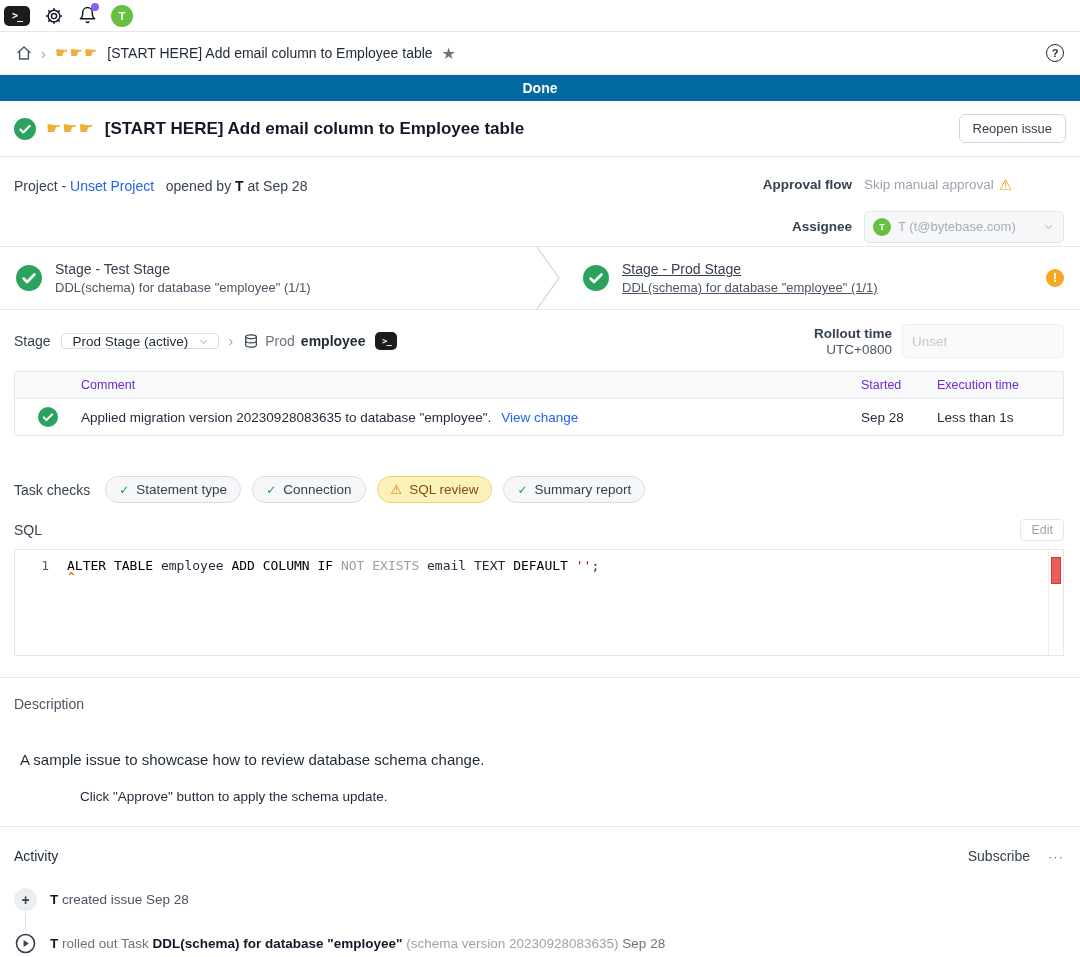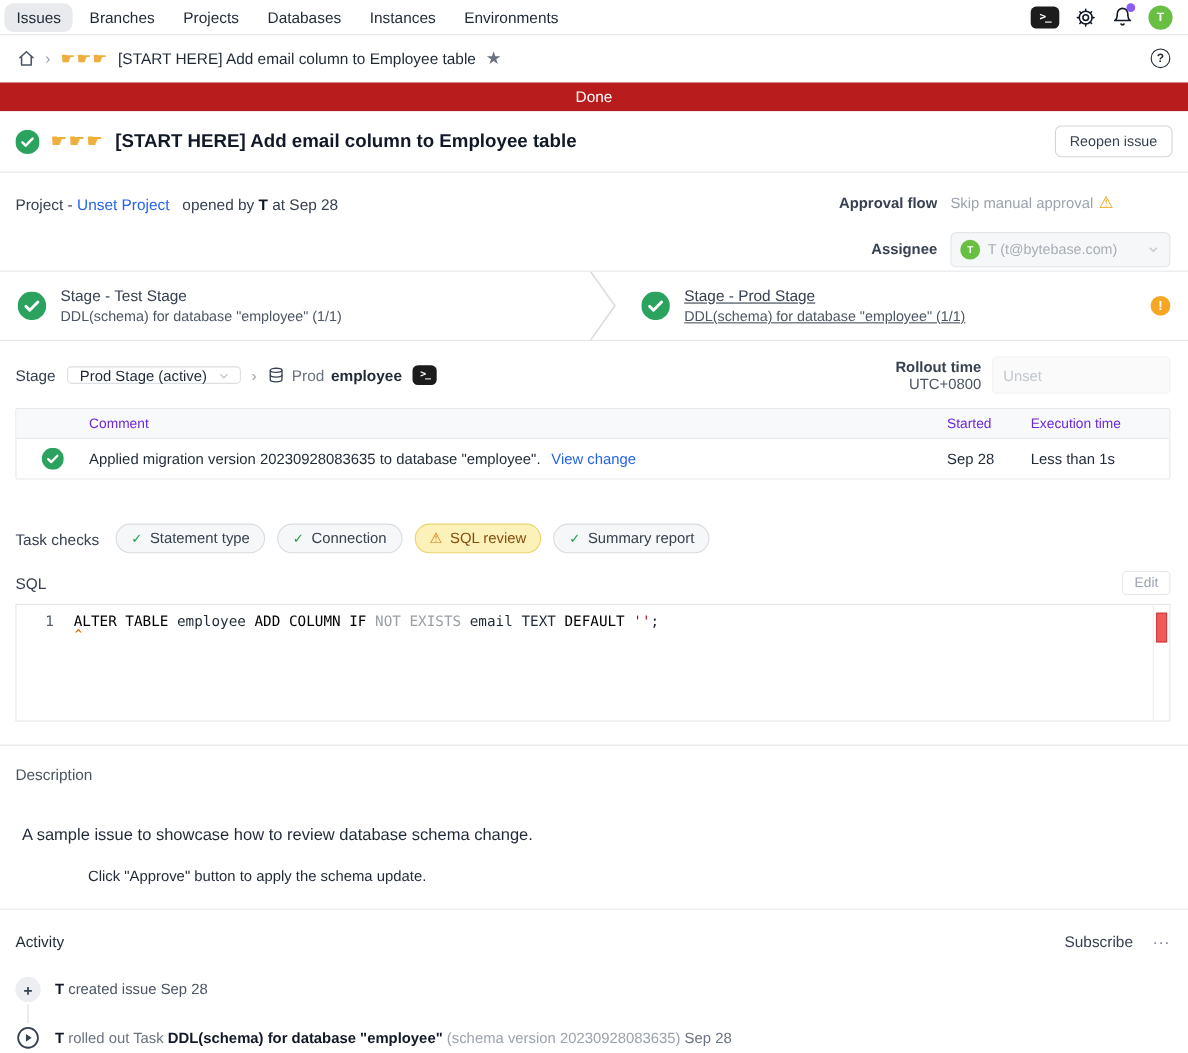--- a/index.html
+++ b/index.html
@@ -25,21 +25,21 @@
   
   .crumb { height:43px; display:flex; align-items:center; gap:9px; padding:0 16px; border-bottom:1px solid #f1f2f4; }
   .crumb-sep { color:#9ca3af; font-size:15px; }
   .hands { color:#eeaf3c; font-size:15px; letter-spacing:1px; }
   .crumb-title { font-size:14px; color:#1f2937; }
   .star { color:#6b7280; font-size:16px; cursor:pointer; }
   .help-circle { margin-left:auto; width:18px; height:18px; border-radius:50%; border:1.6px solid #1f2937;
                  display:flex; align-items:center; justify-content:center; font-size:11px; font-weight:bold; color:#1f2937; cursor:pointer; }
 
   
-  .banner { height:26px; background:#b91c1c; color:#fff; font-weight:normal; font-size:14px;
+  .banner { height:26px; background:#0369a1; color:#fff; font-weight:bold; font-size:14px;
             display:flex; align-items:center; justify-content:center; }
 
   
   .title-row { display:flex; align-items:center; gap:10px; padding:13px 14px; border-bottom:1px solid #e5e7eb; }
   .issue-title { font-size:17px; font-weight:bold; color:#111827; }
   .title-row .hands { font-size:17px; }
   .btn { background:#fff; border:1px solid #d1d5db; border-radius:6px; padding:6px 13px;
          font-size:13px; color:#374151; cursor:pointer; font-family:inherit; }
   .btn-right { margin-left:auto; }
 
@@ -141,28 +141,20 @@
   .feed-text { font-size:13.5px; color:#6b7280; }
   .feed-user { color:#111827; font-weight:bold; }
   .feed-bold { color:#111827; font-weight:600; }
   .feed-meta { color:#9ca3af; }
   .feed-text .darker { color:#4b5563; }
 </style>
 </head>
 <body>
 
 <div class="nav">
-  <div class="nav-left">
-    <a class="nav-item active">Issues</a>
-    <a class="nav-item">Branches</a>
-    <a class="nav-item">Projects</a>
-    <a class="nav-item">Databases</a>
-    <a class="nav-item">Instances</a>
-    <a class="nav-item">Environments</a>
-  </div>
   <div class="nav-right">
     <div class="term-box">&gt;_</div>
     <span style="display:flex;cursor:pointer;">
       <svg viewBox="0 0 24 24" width="20" height="20" fill="none" stroke="#111827" stroke-width="1.7" stroke-linecap="round">
         <circle cx="12" cy="12" r="3.1"></circle>
           <circle cx="12" cy="12" r="7"></circle>
         <path d="M12 2.9v2.1M12 19v2.1M2.9 12H5M19 12h2.1M5.6 5.6l1.5 1.5M16.9 16.9l1.5 1.5M18.4 5.6l-1.5 1.5M7.1 16.9l-1.5 1.5"></path>
       </svg>
     </span>
     <span class="bell-wrap" style="cursor:pointer;">

